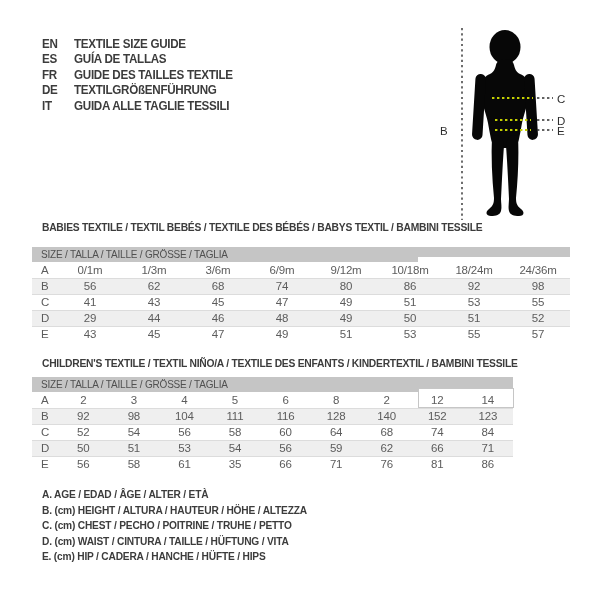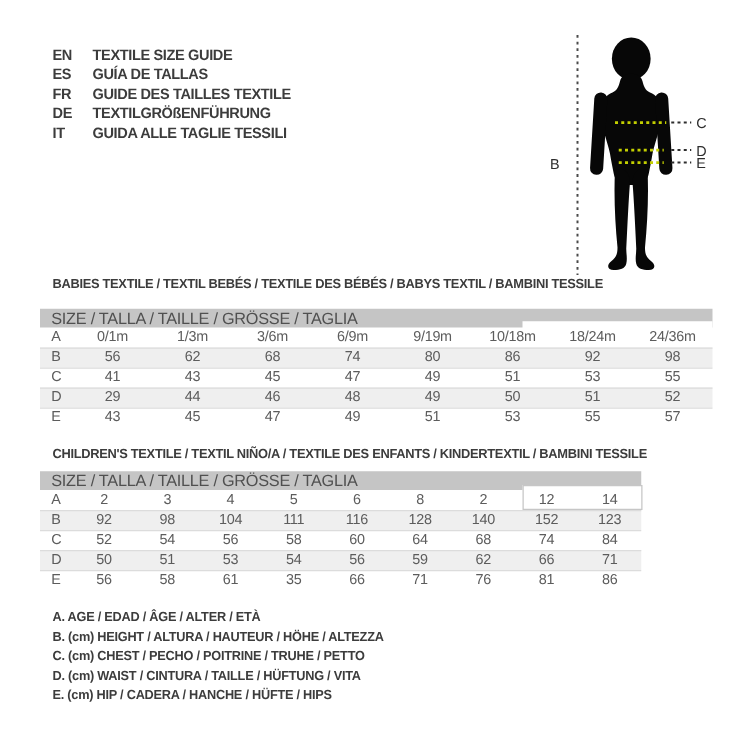--- a/index.html
+++ b/index.html
@@ -12,21 +12,21 @@
   .lang-block{position:absolute;left:42px;top:37px;transform:scaleX(0.97);transform-origin:0 0;}
   .lang-row{display:grid;grid-template-columns:33px auto;font-weight:700;font-size:12px;
     line-height:15.4px;color:#3c3c3c;letter-spacing:-0.3px;white-space:nowrap;}
   
   .figure-wrap{position:absolute;left:435px;top:6px;width:140px;height:215px;}
   
   .section-title{position:absolute;left:42px;font-size:10.5px;font-weight:700;color:#3c3c3c;
     letter-spacing:-0.25px;white-space:nowrap;transform:scaleX(0.98);transform-origin:0 50%;}
   
   .size-bar{position:absolute;left:32px;height:15px;background:#c5c5c5;color:#505050;
-    font-size:13px;line-height:15px;padding-left:9px;letter-spacing:-0.2px;box-sizing:border-box;z-index:1;}
+    font-size:10px;line-height:15px;padding-left:9px;letter-spacing:-0.2px;box-sizing:border-box;z-index:1;}
   
   .tbl{position:absolute;left:32px;font-size:11.5px;color:#5c5c5c;z-index:3;letter-spacing:-0.2px;}
   .tbl-row{display:flex;height:16px;line-height:15px;box-sizing:border-box;align-items:center;}
   .tbl-row + .tbl-row{border-top:1px solid #dcdcdc;}
   .tbl-row.striped{background:#efefef;}
   .row-label{width:26px;padding-left:9px;box-sizing:border-box;}
   .cell{flex:1;text-align:center;}
   
   .bar-notch{position:absolute;left:418px;top:257px;width:152px;height:6px;background:#ffffff;z-index:2;}
   .sel-box{position:absolute;left:418px;top:388px;width:96px;height:20px;background:#ffffff;
@@ -96,21 +96,21 @@
 <div class="section-title" style="top:221px;">BABIES TEXTILE / TEXTIL BEBÉS / TEXTILE DES BÉBÉS / BABYS TEXTIL / BAMBINI TESSILE</div>
 <div class="size-bar" style="top:247px;width:538px;">SIZE / TALLA / TAILLE / GRÖSSE / TAGLIA</div>
 <div class="bar-notch"></div>
 <div class="tbl" style="top:262px;width:538px;">
   <div class="tbl-row">
     <span class="row-label">A</span>
     <span class="cell">0/1m</span>
     <span class="cell">1/3m</span>
     <span class="cell">3/6m</span>
     <span class="cell">6/9m</span>
-    <span class="cell">9/19m</span>
+    <span class="cell">9/12m</span>
     <span class="cell">10/18m</span>
     <span class="cell">18/24m</span>
     <span class="cell">24/36m</span>
   </div>
   <div class="tbl-row striped">
     <span class="row-label">B</span>
     <span class="cell">56</span>
     <span class="cell">62</span>
     <span class="cell">68</span>
     <span class="cell">74</span>

